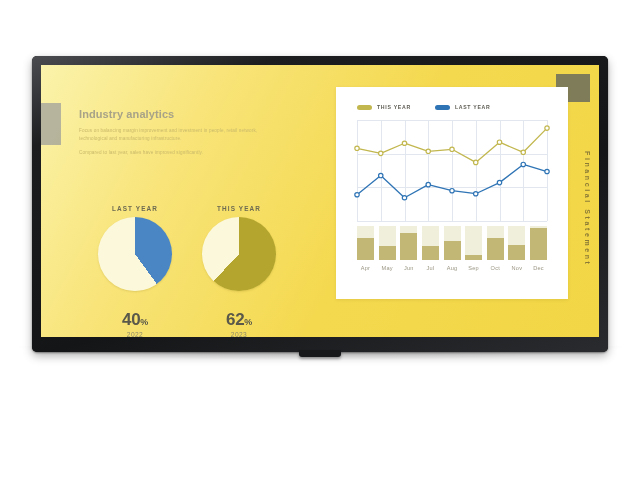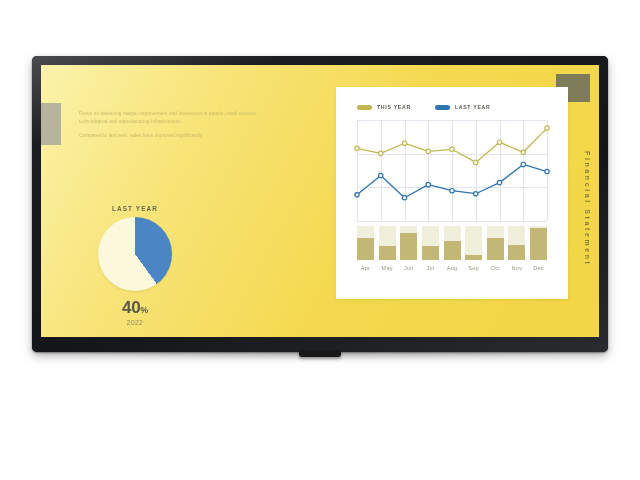--- a/index.html
+++ b/index.html
@@ -125,21 +125,21 @@
     margin-bottom:5px;
   }
   .pie{
     width:74px;height:74px;
     border-radius:50%;
     margin:0 auto;
     position:relative;
     box-shadow:0 1px 2px rgba(120,100,20,.18);
   }
   .pct{
-    margin-top:8px;
+    margin-top:20px;
     font-size:17px;
     font-weight:bold;
     color:#59584a;
     letter-spacing:-.3px;
     line-height:1;
   }
   .pct .sym{ font-size:9px; font-weight:bold; }
   .yr{
     margin-top:3px;
     font-size:6.6px;
@@ -220,30 +220,37 @@
 
   <div id="screen">
     <div id="slide">
 
       <div class="gray-block" id="gray-left"></div>
       <div class="gray-block" id="gray-right"></div>
 
       <div id="side-label">Financial Statement</div>
 
       <div id="left-col">
+        <div id="subtitle">Industry analytics</div>
         <div class="body-p">Focus on balancing margin improvement and investment in people, retail network, technological and manufacturing infrastructure.</div>
         <div class="body-p second">Compared to last year, sales have improved significantly.</div>
       </div>
 
       <div id="pies">
           <div class="pie-unit" id="pie-unit-0">
             <div class="pie-cap">LAST YEAR</div>
             <div class="pie" style="background: conic-gradient(rgb(74, 133, 196) 0deg, rgb(74, 133, 196) 144deg, rgb(251, 248, 220) 144deg, rgb(251, 248, 220) 360deg);"></div>
             <div class="pct"><span>40</span><span class="sym">%</span></div>
             <div class="yr">2022</div>
+          </div>
+          <div class="pie-unit" id="pie-unit-1">
+            <div class="pie-cap">THIS YEAR</div>
+            <div class="pie" style="background: conic-gradient(rgb(179, 165, 46) 0deg, rgb(179, 165, 46) 223.2deg, rgb(251, 248, 220) 223.2deg, rgb(251, 248, 220) 360deg);"></div>
+            <div class="pct"><span>62</span><span class="sym">%</span></div>
+            <div class="yr">2023</div>
           </div>
         </div>
 
       <div id="card">
         <div id="legend">
             <div class="leg">
               <span class="leg-swatch" style="background: rgb(194, 183, 79);"></span>
               <span class="leg-txt">THIS YEAR</span>
             </div>
             <div class="leg">

